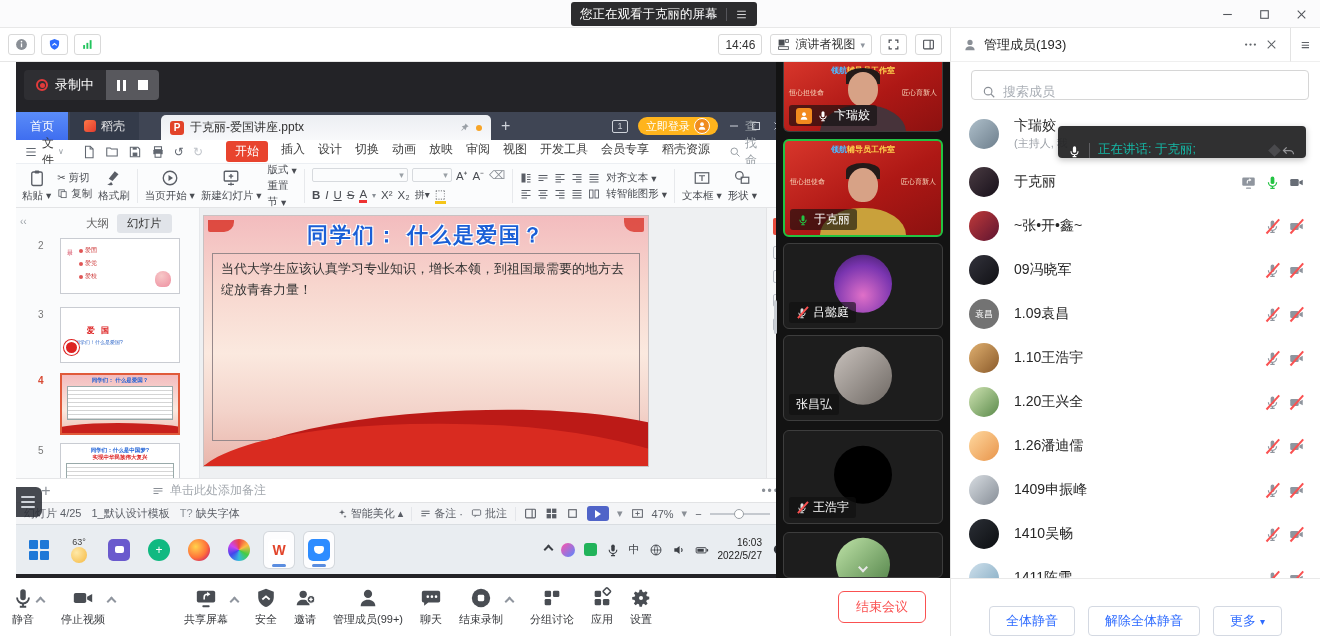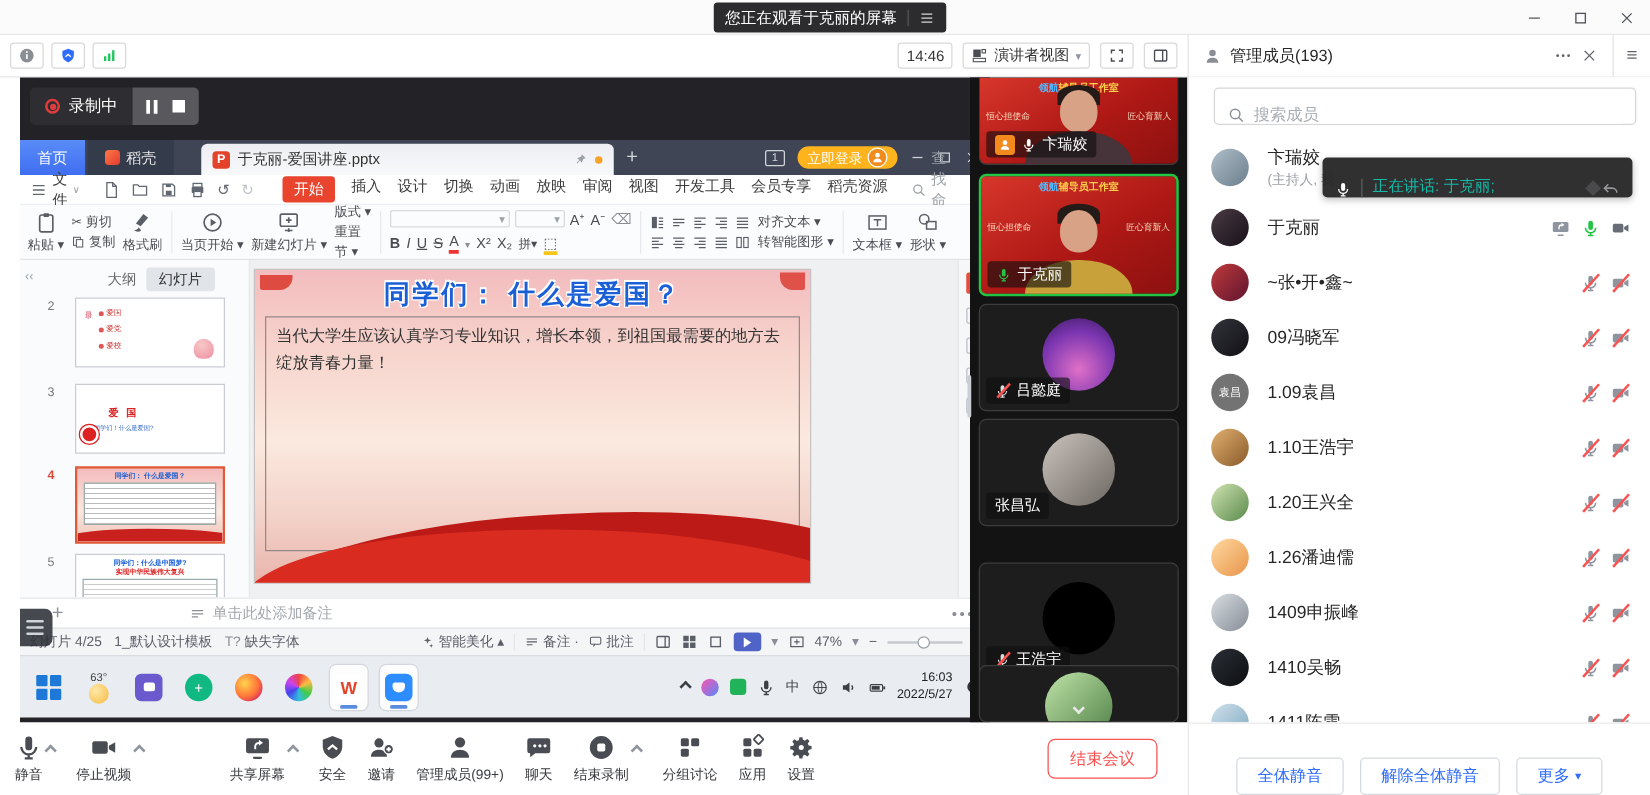--- a/index.html
+++ b/index.html
@@ -965,21 +965,21 @@
           </span>
           <span>吕懿庭</span>
         </span>
       </div>
       <div class="v-tile" style="top: 273px; height: 86px; background: rgb(29, 29, 29);">
         <span class="vav" style="width: 58px; height: 58px; background: linear-gradient(135deg, rgb(201, 194, 189), rgb(110, 104, 99));"></span>
         <span class="v-label">
           <span>张昌弘</span>
         </span>
       </div>
-      <div class="v-tile" style="top: 388px; height: 94px; background: rgb(29, 29, 29);">
+      <div class="v-tile" style="top: 368px; height: 94px; background: rgb(29, 29, 29);">
         <span class="vav" style="width: 58px; height: 58px; background: rgb(0, 0, 0);"></span>
         <span class="v-label">
           <span class="slashed">
             <span class="ic " style="width: 12px; height: 12px; color: rgb(221, 221, 221);">
               <svg viewBox="0 0 24 24" xmlns="http://www.w3.org/2000/svg">
                 <rect x="9" y="2.5" width="6" height="12" rx="3" fill="currentColor"></rect>
                 <path d="M5.5 11.5a6.5 6.5 0 0 0 13 0" fill="none" stroke="currentColor" stroke-width="2"></path>
                 <path d="M12 18v3.5M8.5 21.5h7" stroke="currentColor" stroke-width="2"></path>
               </svg>
             </span>

